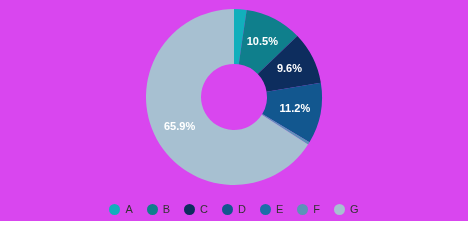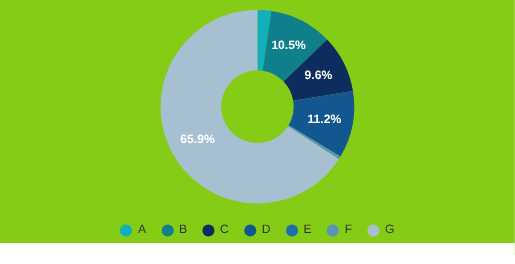--- a/index.html
+++ b/index.html
@@ -13,21 +13,21 @@
     height: 221px;
     font-family: "Liberation Sans", sans-serif;
     overflow: hidden;
     position: relative;
   }
   #chart-root {
     position: absolute;
     left: 0; top: 0;
     width: 468px;
     height: 221px;
-    background: #84cc16;
+    background: #d946ef;
   }
   .plot-area {
     position: absolute;
     left: 0;
     top: 0;
     width: 468px;
     height: 193px;
   }
   .plot-area svg {
     display: block;

